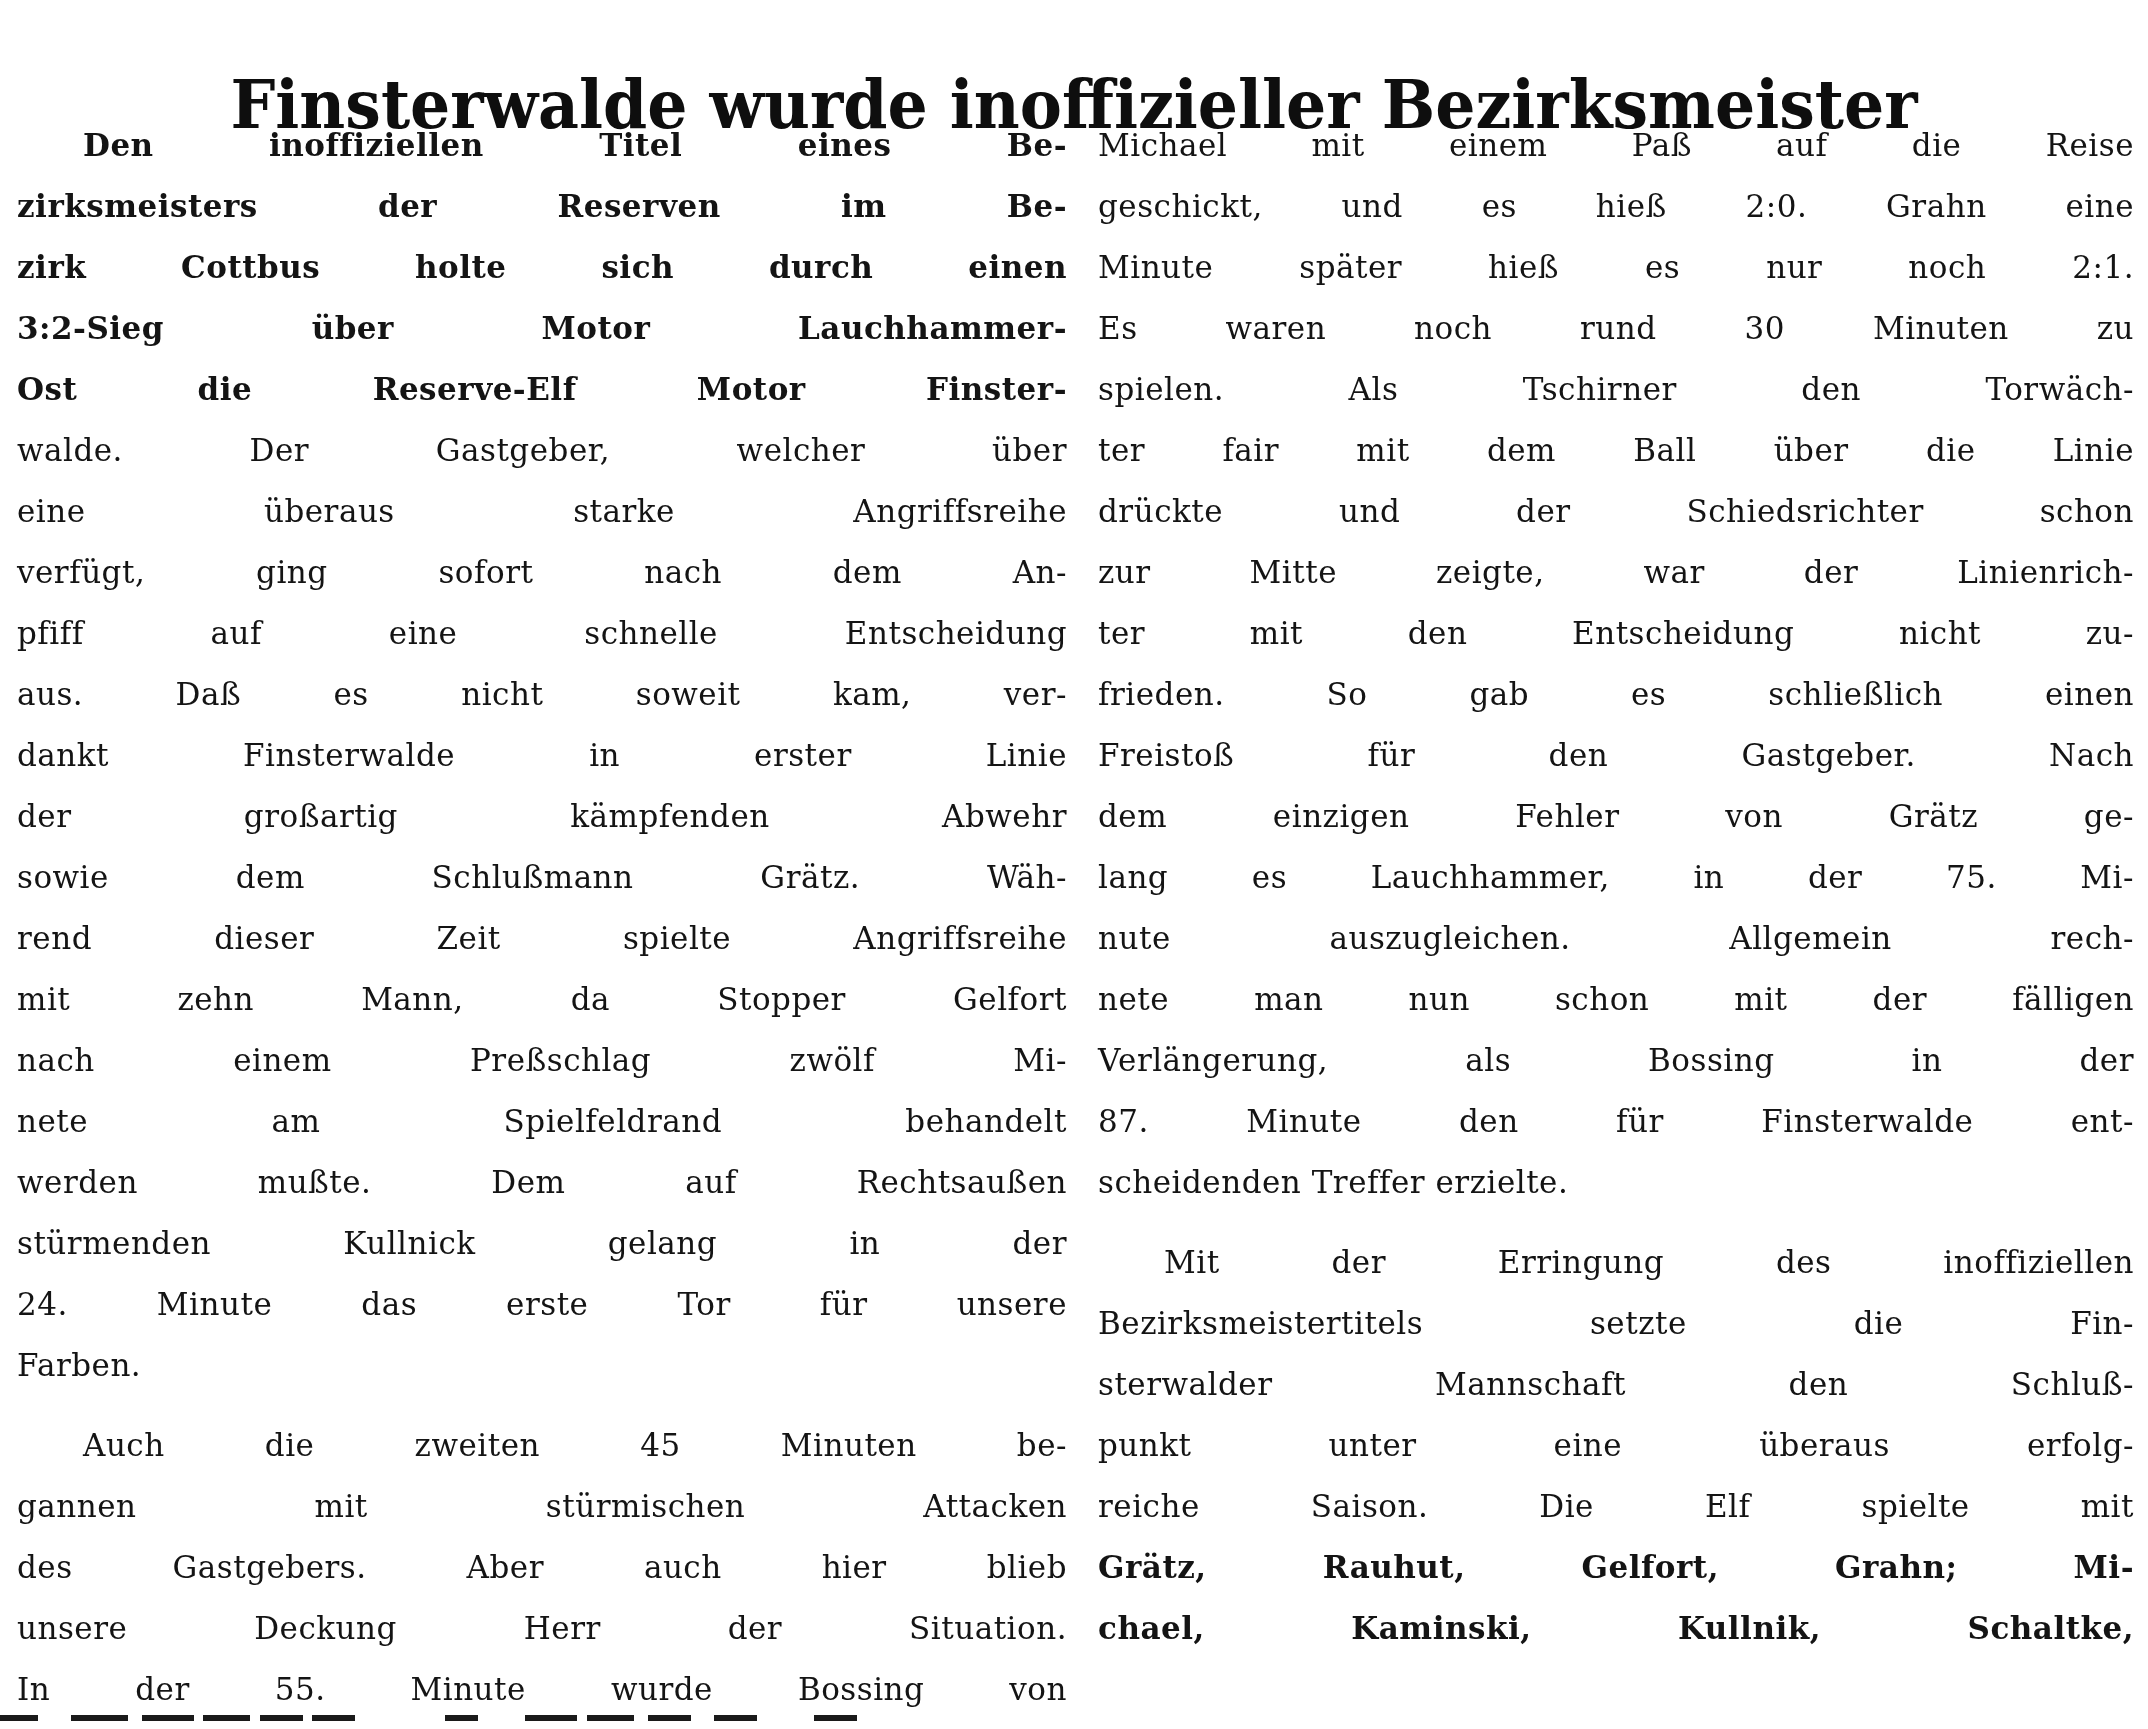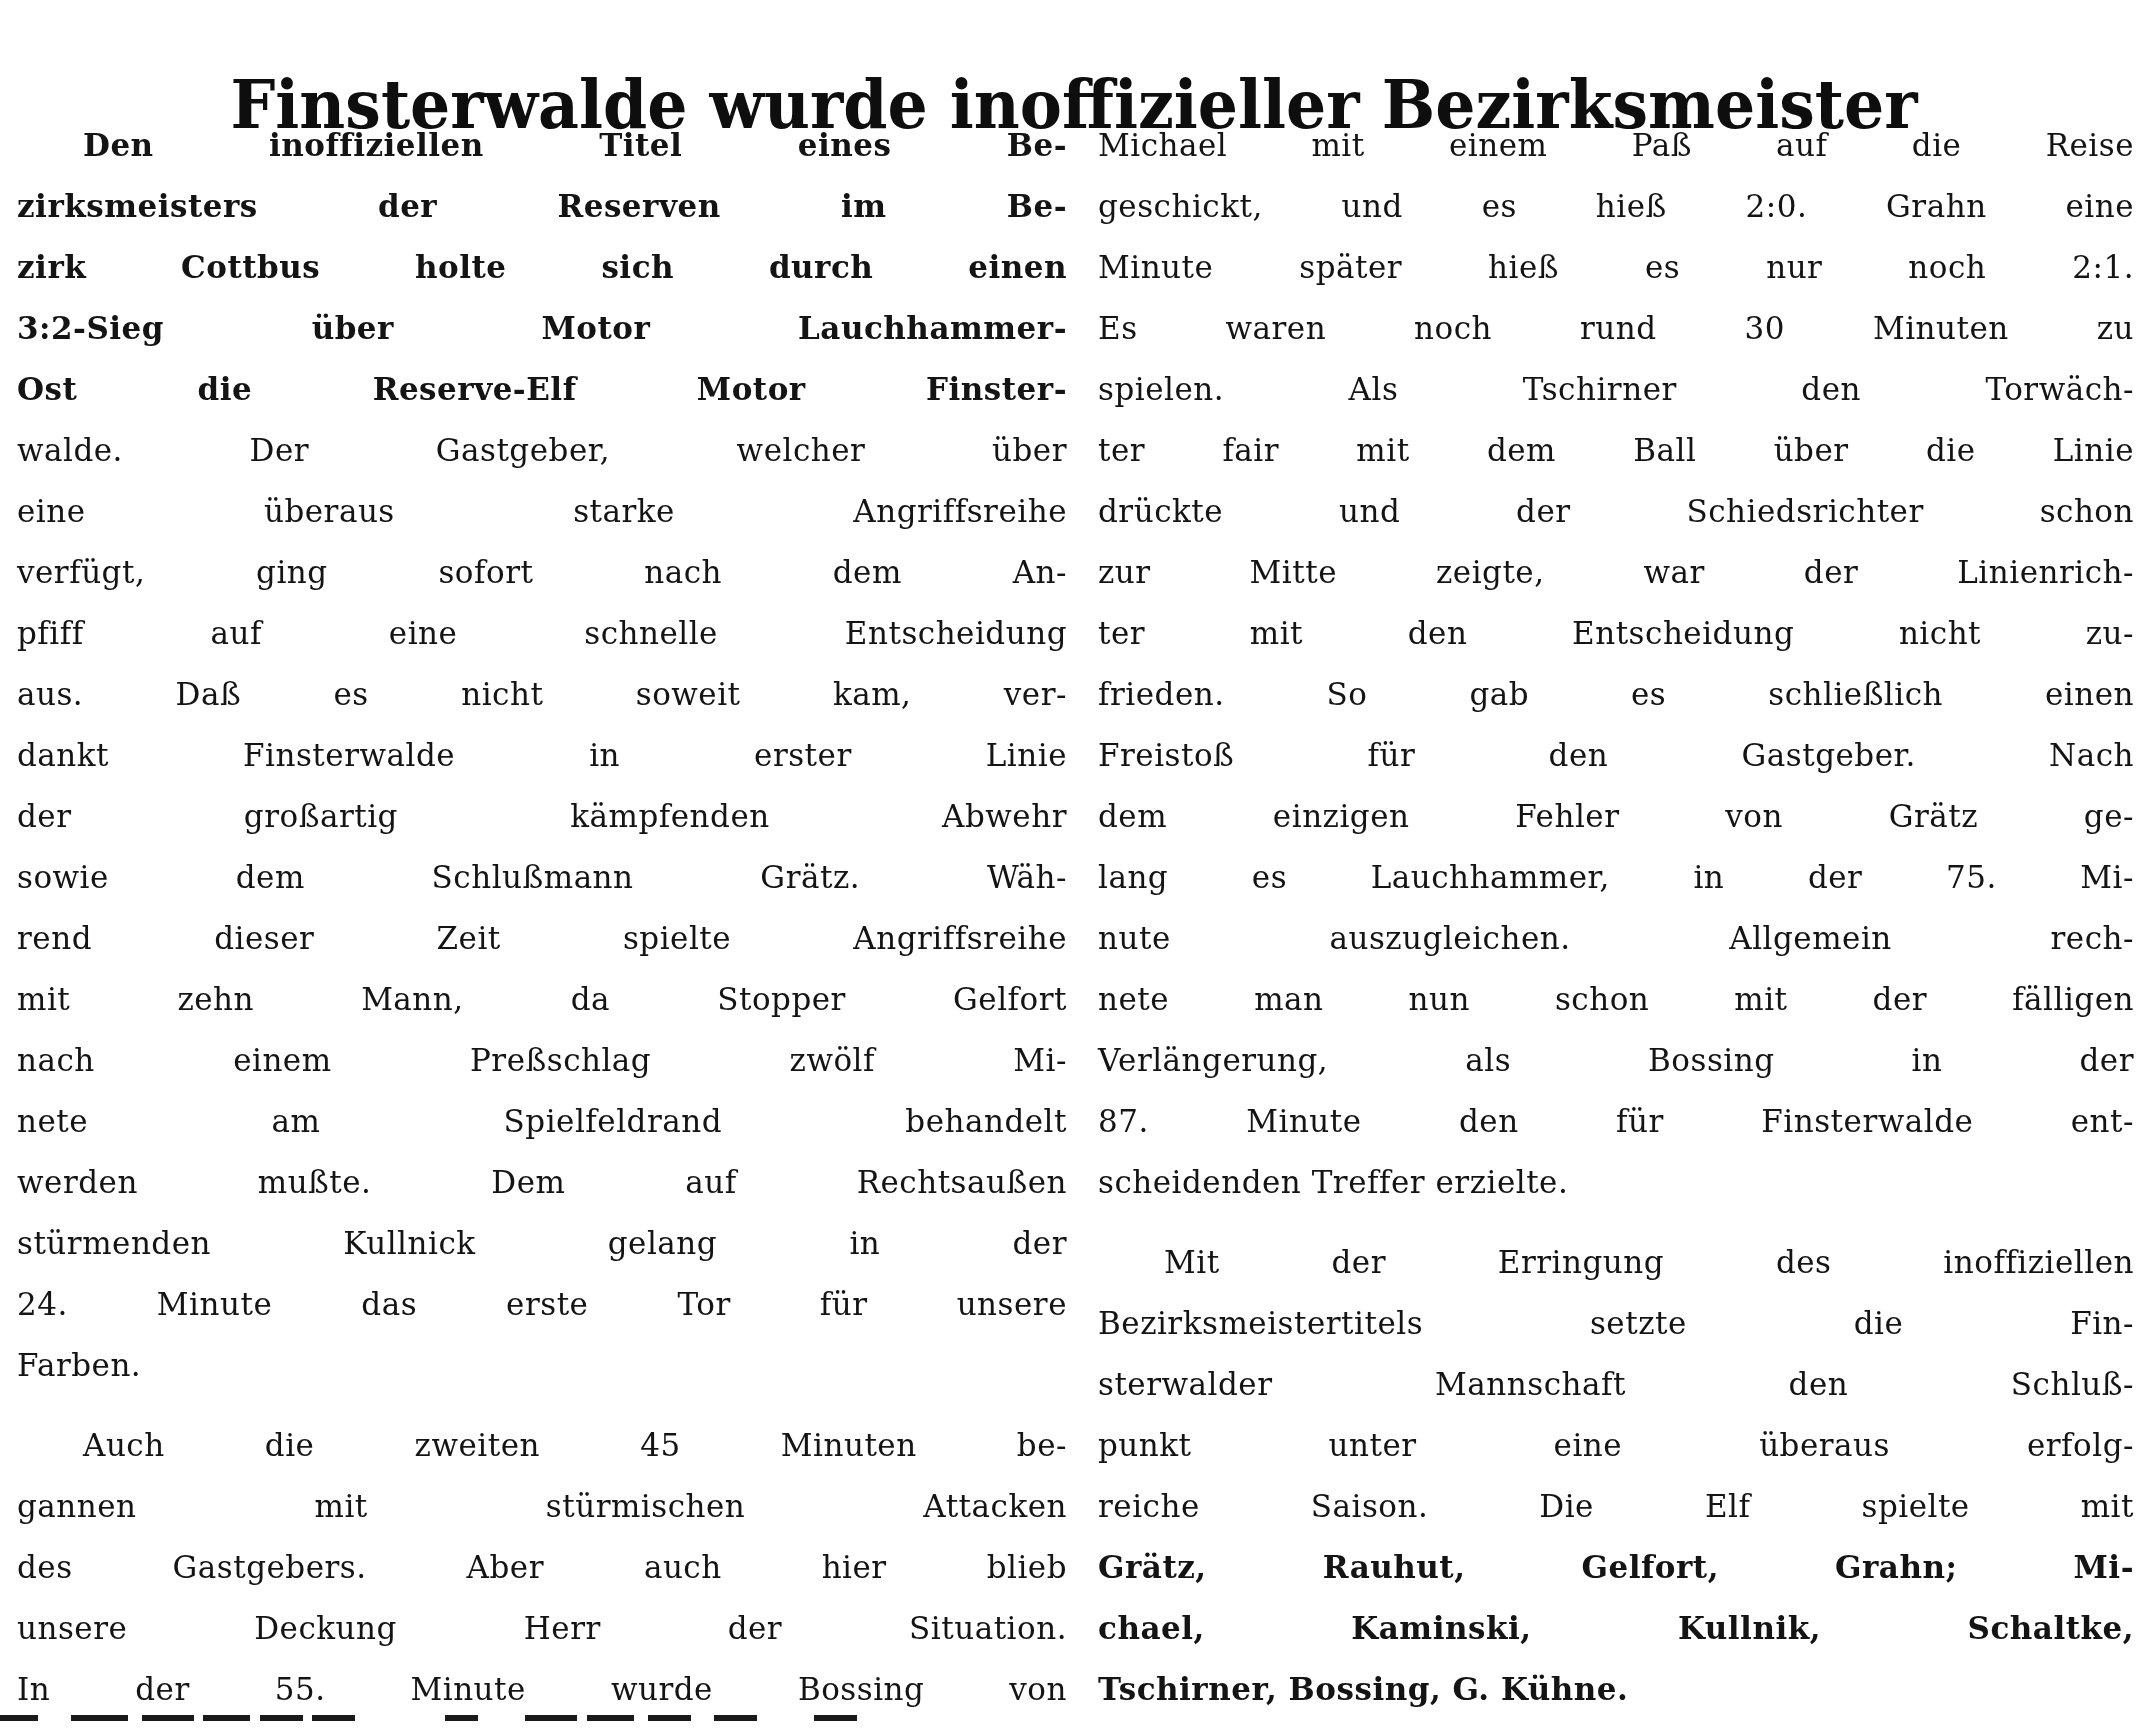--- a/index.html
+++ b/index.html
@@ -140,21 +140,20 @@
     </div>
     <span class="para-gap"></span>
     <div>
       <span class="line indent">Mit der Erringung des inoffiziellen</span>
       <span class="line">Bezirksmeistertitels setzte die Fin-</span>
       <span class="line">sterwalder Mannschaft den Schluß-</span>
       <span class="line">punkt unter eine überaus erfolg-</span>
       <span class="line">reiche Saison. Die Elf spielte mit</span>
       <span class="line bold">Grätz, Rauhut, Gelfort, Grahn; Mi-</span>
       <span class="line bold">chael, Kaminski, Kullnik, Schaltke,</span>
-      <span class="line bold last">Tschirner, Bossing, G. Kühne.</span>
     </div>
   </div>
 
 <div class="dashes">
   <div class="dash" style="left:0px;width:38px;"></div>
   <div class="dash" style="left:71px;width:57px;"></div>
   <div class="dash" style="left:142px;width:52px;"></div>
   <div class="dash" style="left:203px;width:47px;"></div>
   <div class="dash" style="left:260px;width:43px;"></div>
   <div class="dash" style="left:312px;width:43px;"></div>

